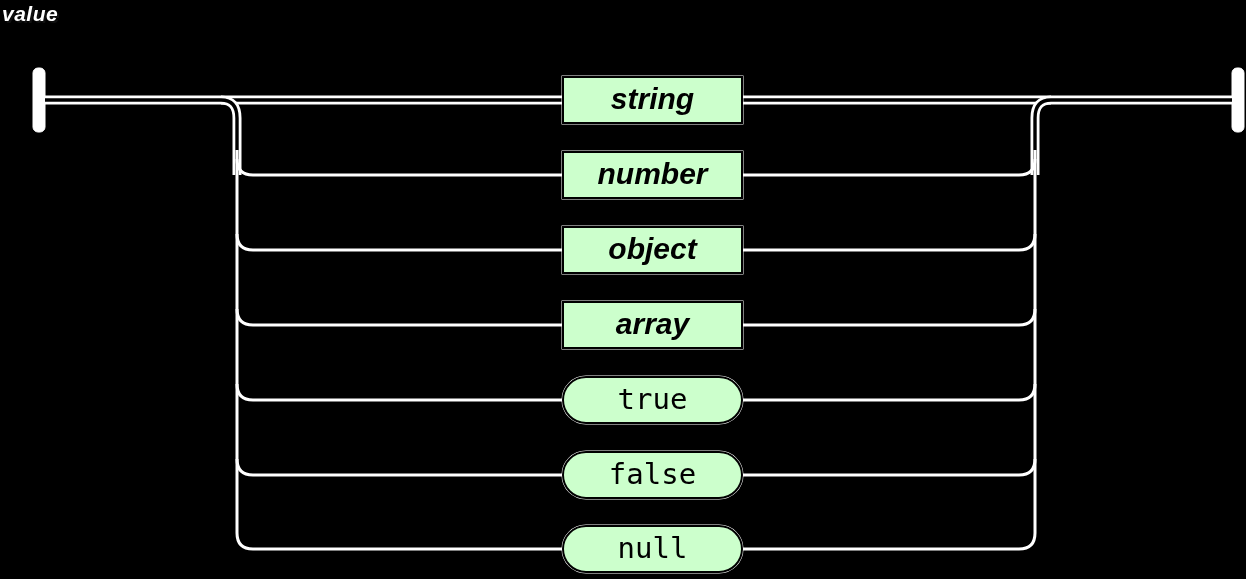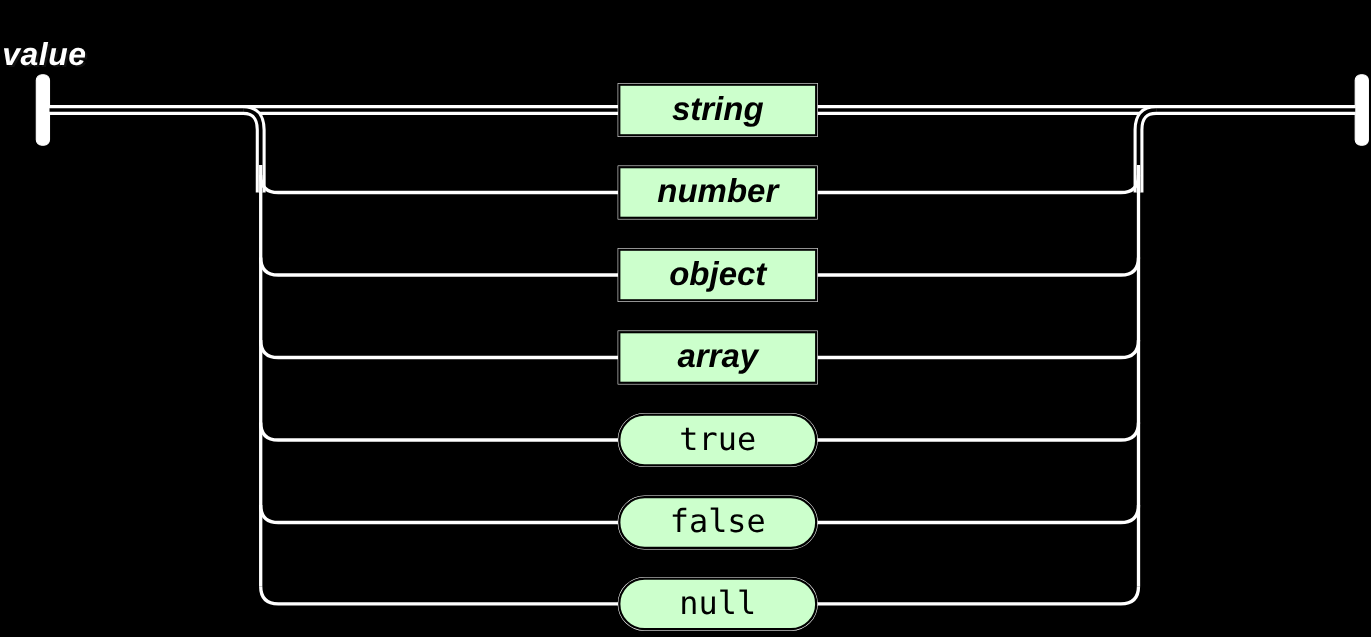--- a/index.html
+++ b/index.html
@@ -2,25 +2,24 @@
 <html><head>
 <meta charset="utf-8">
 <style>
   html,body{margin:0;padding:0;background:#000;}
   body{width:1246px;height:579px;overflow:hidden;
        font-family:"Liberation Sans",sans-serif;}
   #stage{position:relative;width:1246px;height:579px;background:#000;}
   #diagram-title{
     position:absolute;left:2px;top:2px;
     font-family:"Liberation Sans",sans-serif;
-    font-weight:bold;font-style:italic;font-size:29px;
+    font-weight:bold;font-style:italic;font-size:21px;
     color:#ffffff;letter-spacing:0.5px;
     text-shadow:2px 2px 0 #101010, 3px 3px 1px #000;
     white-space:nowrap;
-    margin-top:32px;
   }
   svg#rr{position:absolute;left:0;top:0;}
   .rail{fill:none;stroke:#ffffff;stroke-width:3;}
   .rail-dbl-outer{fill:none;stroke:#ffffff;stroke-width:9;}
   .rail-dbl-inner{fill:none;stroke:#000000;stroke-width:3.4;}
   .endbar{fill:#ffffff;stroke:#ffffff;stroke-width:1;}
   .nonterm-box{fill:#ccffcc;stroke:#000000;stroke-width:2;}
   .nonterm-frame{fill:none;stroke:#ffffff;stroke-width:3;}
   .term-pill{fill:#ccffcc;stroke:#000000;stroke-width:2;}
   .term-frame{fill:none;stroke:#ffffff;stroke-width:3;}

